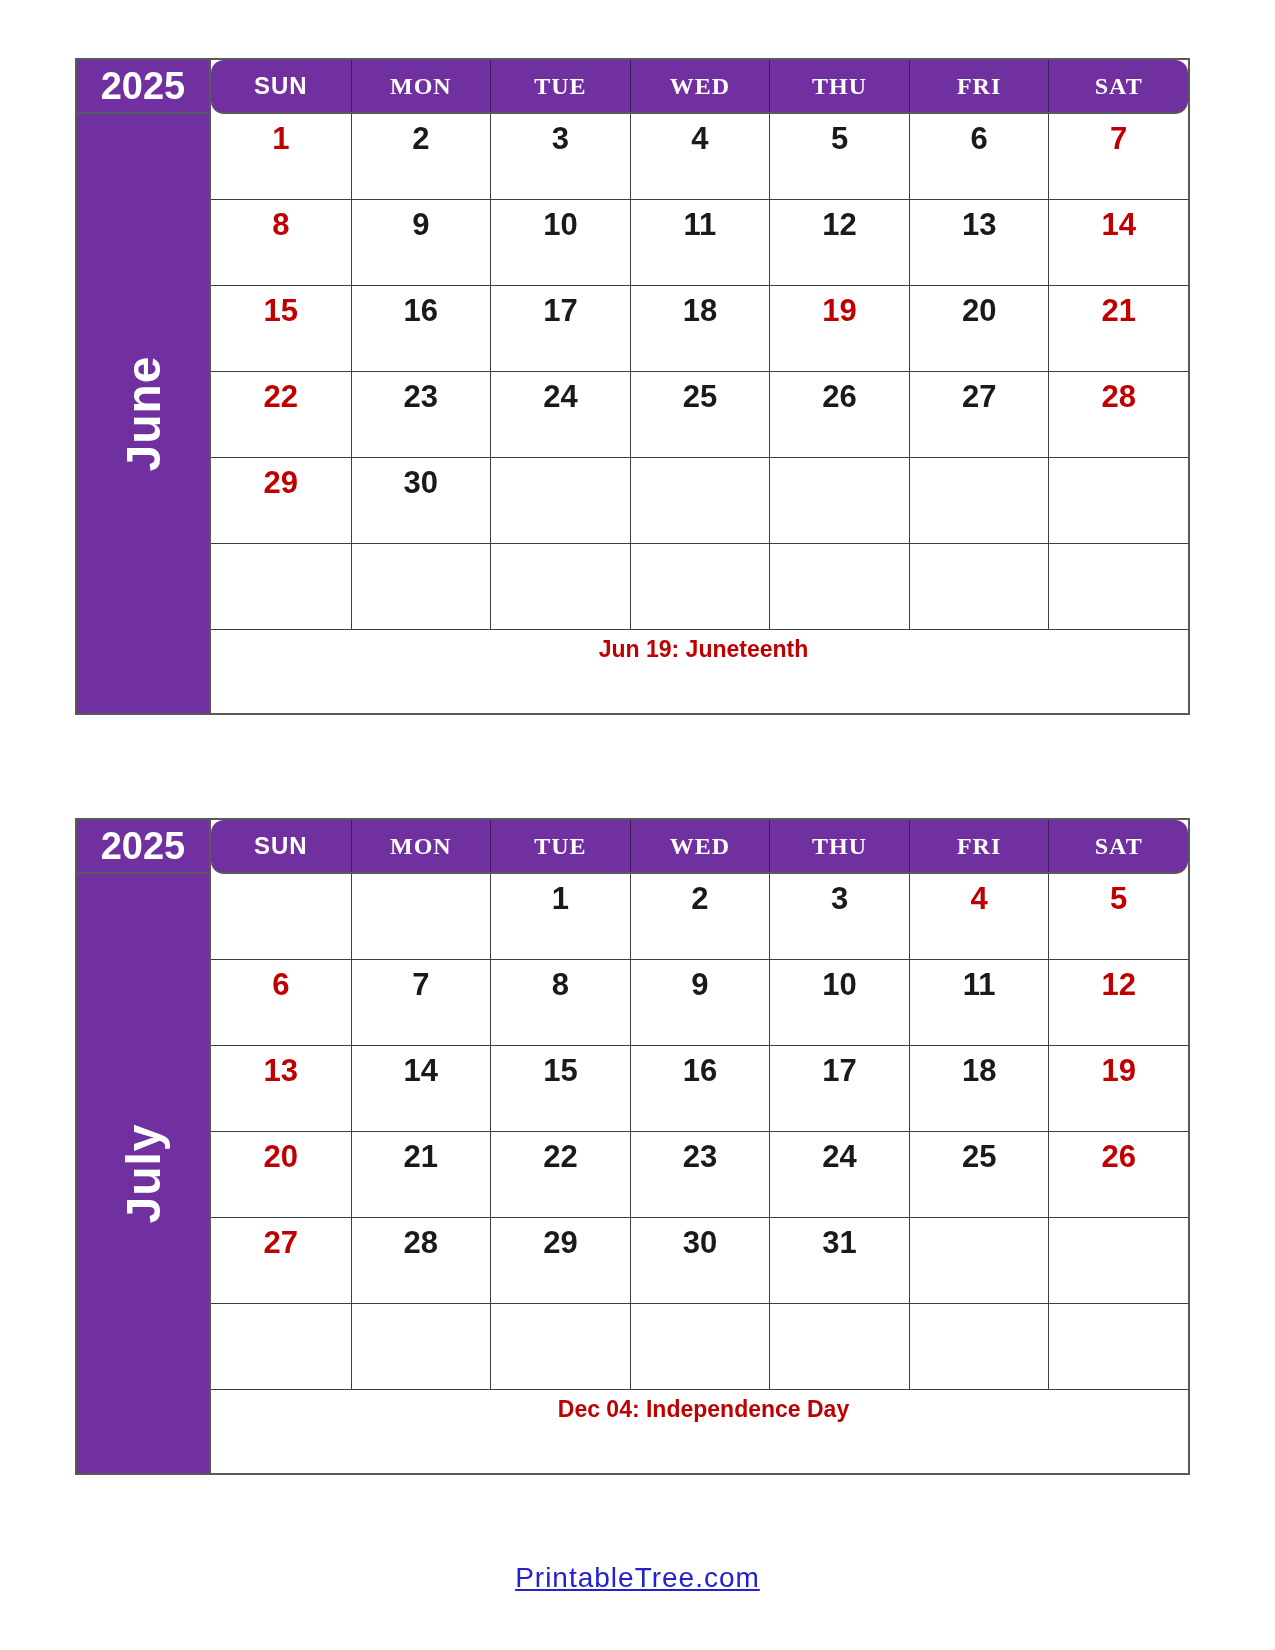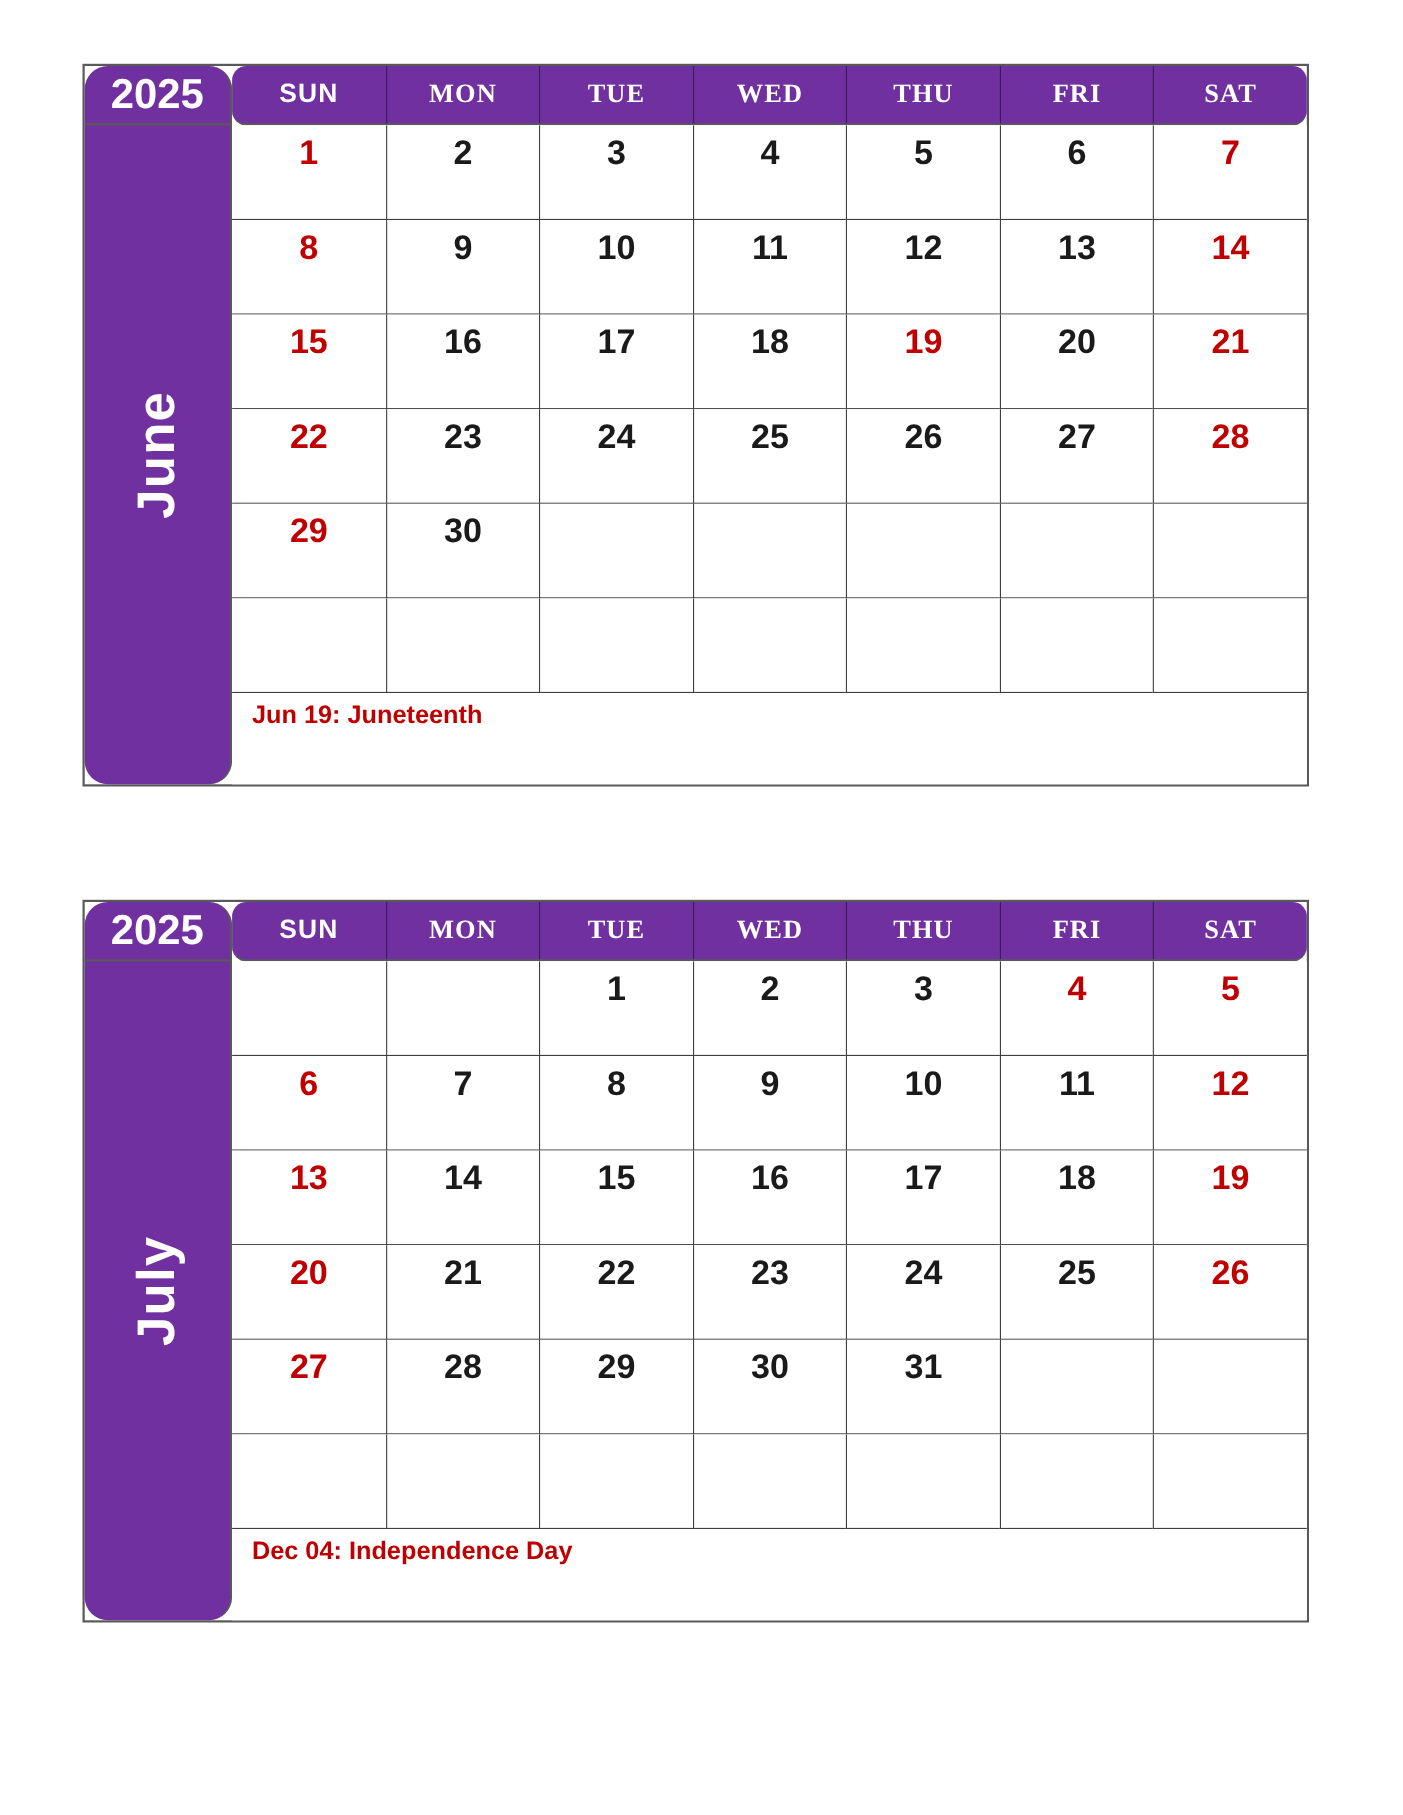--- a/index.html
+++ b/index.html
@@ -18,21 +18,20 @@
     background:#ffffff;
   }
   .cal.june { top:58px; }
   .cal.july { top:818px; }
 
   .month-col {
     width:134px; flex:0 0 134px;
     display:flex; flex-direction:column;
     background:var(--purple,#7030A0);
     border-right:2px solid #595959;
-    border-radius:21px;
   }
   .year-cell {
     height:54px; flex:0 0 54px;
     display:flex; align-items:center; justify-content:center;
     color:#ffffff; font-size:38px; font-weight:bold;
     border-bottom:2px solid #595959;
   }
   .month-body {
     flex:1; display:flex; align-items:center; justify-content:center;
     overflow:hidden;
@@ -71,20 +70,21 @@
   .day-cell + .day-cell { border-left:1px solid #3f3f3f; }
   .day-cell:nth-child(7n+1) { border-left:none; }
   .day-cell.red { color:var(--red,#C00000); }
 
   .holiday-row {
     flex:1;
     padding:6px 10px 0 18px;
     color:var(--red,#C00000);
     font-size:23px; font-weight:bold;
     background:#ffffff;
+    text-align:center;
   }
 
   .footer {
     position:absolute; top:1562px; left:0; width:100%;
     text-align:center;
   }
   .footer a {
     color:var(--link_blue,#2222CC);
     font-size:28px;
     text-decoration:underline;
@@ -224,14 +224,17 @@
           <div class="day-cell"></div>
           <div class="day-cell"></div>
           <div class="day-cell"></div>
         </div>
       <div class="holiday-row">
         <span>Dec 04: Independence Day</span>
       </div>
     </div>
   </section>
 
+  <div class="footer">
+    <a>PrintableTree.com</a>
+  </div>
 
 </div>
 
 </body></html>

